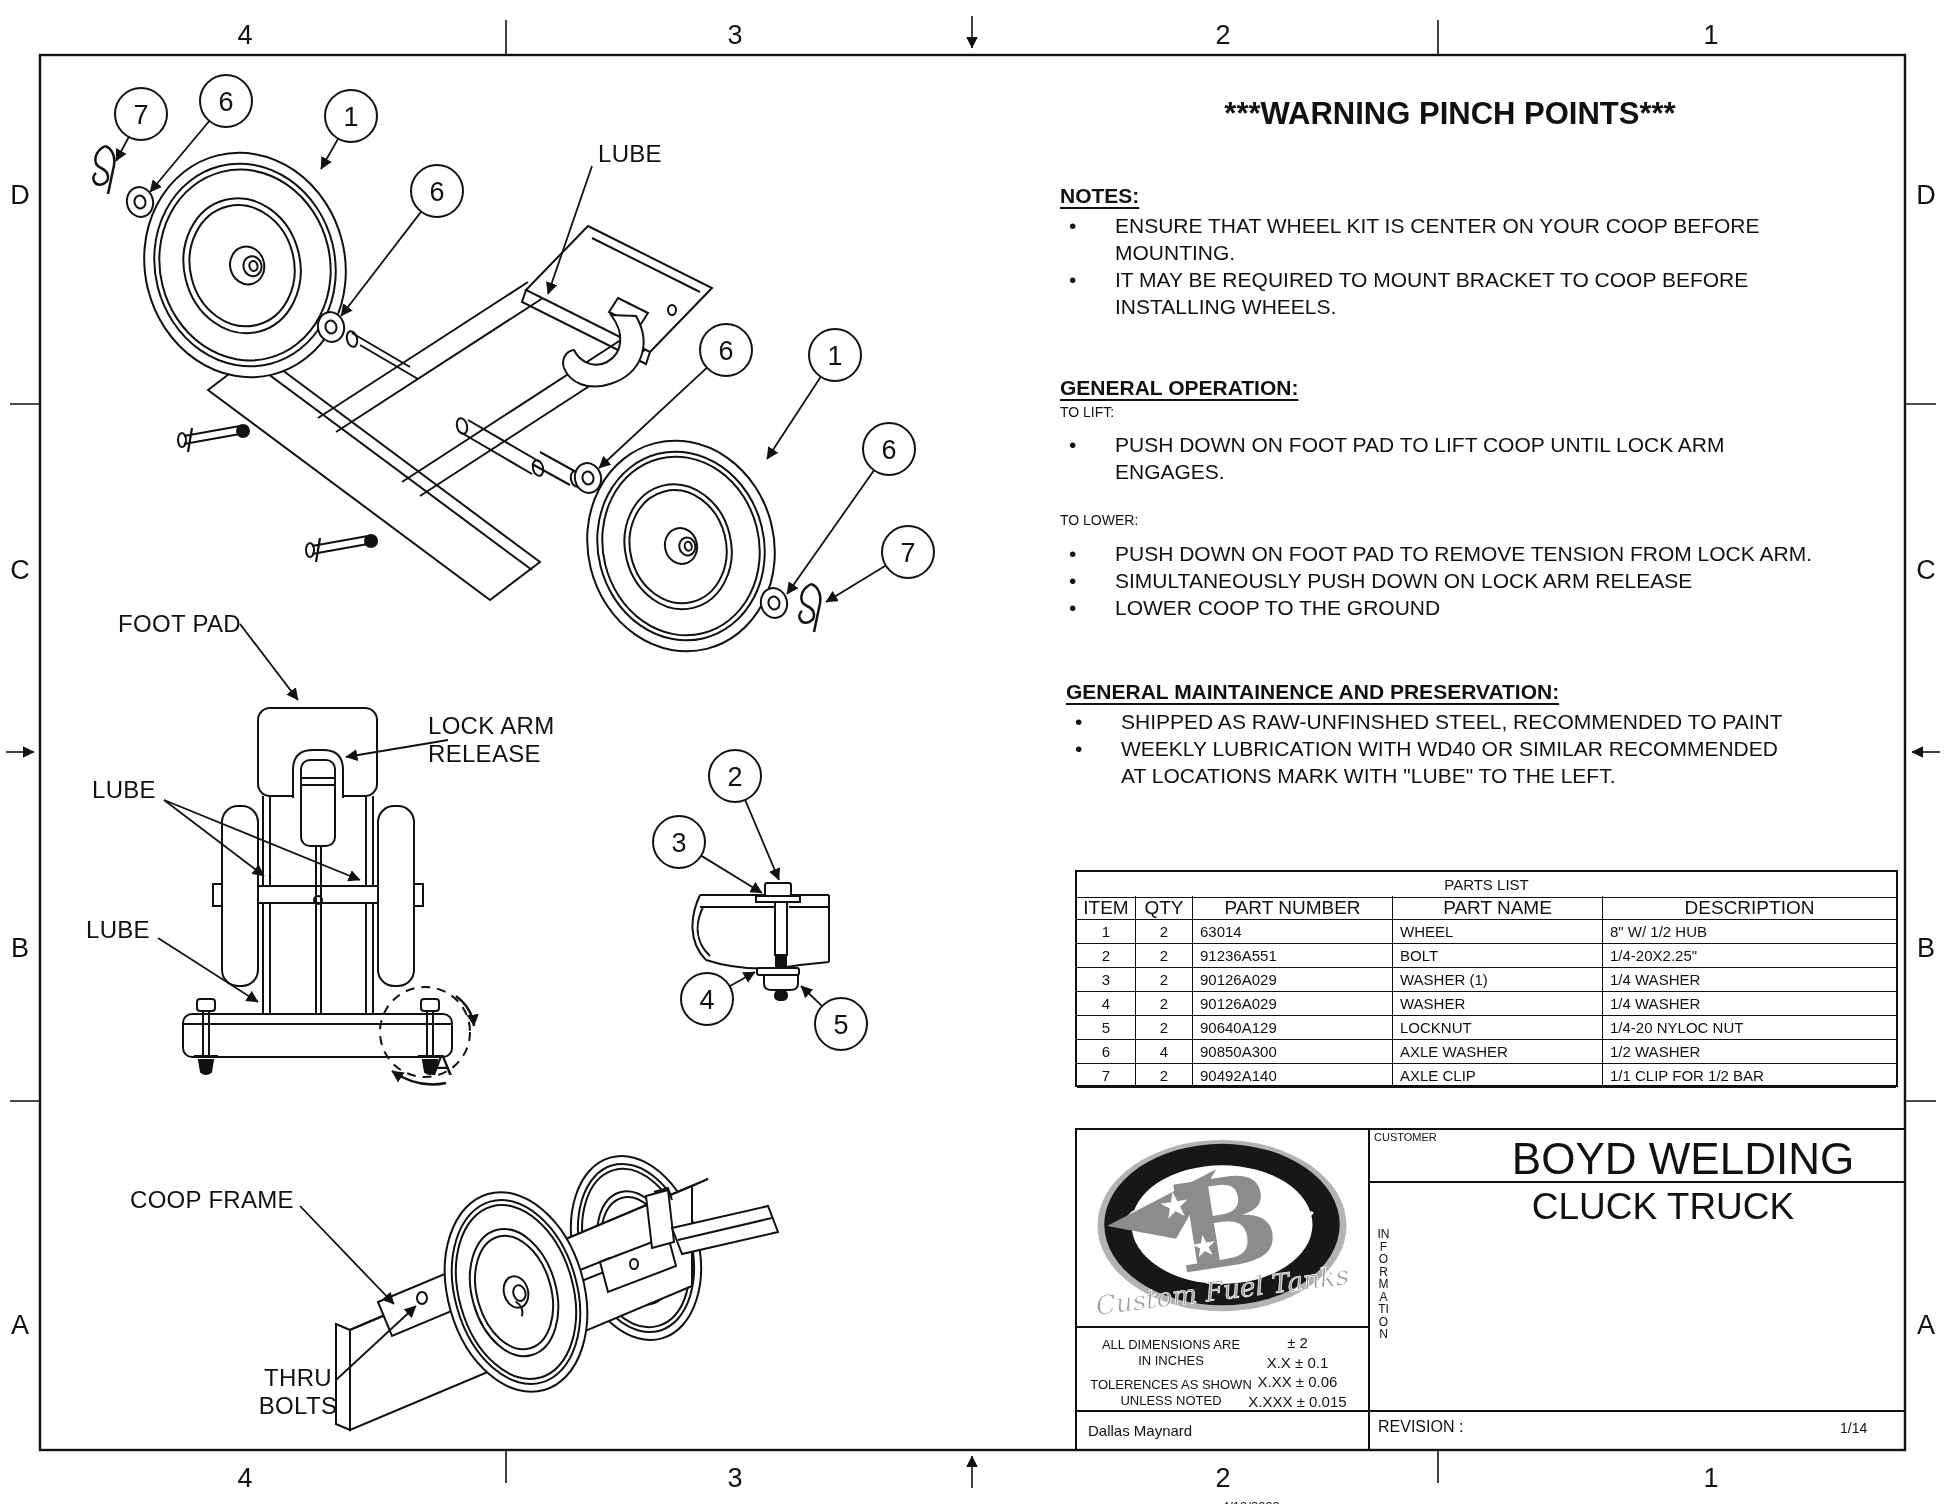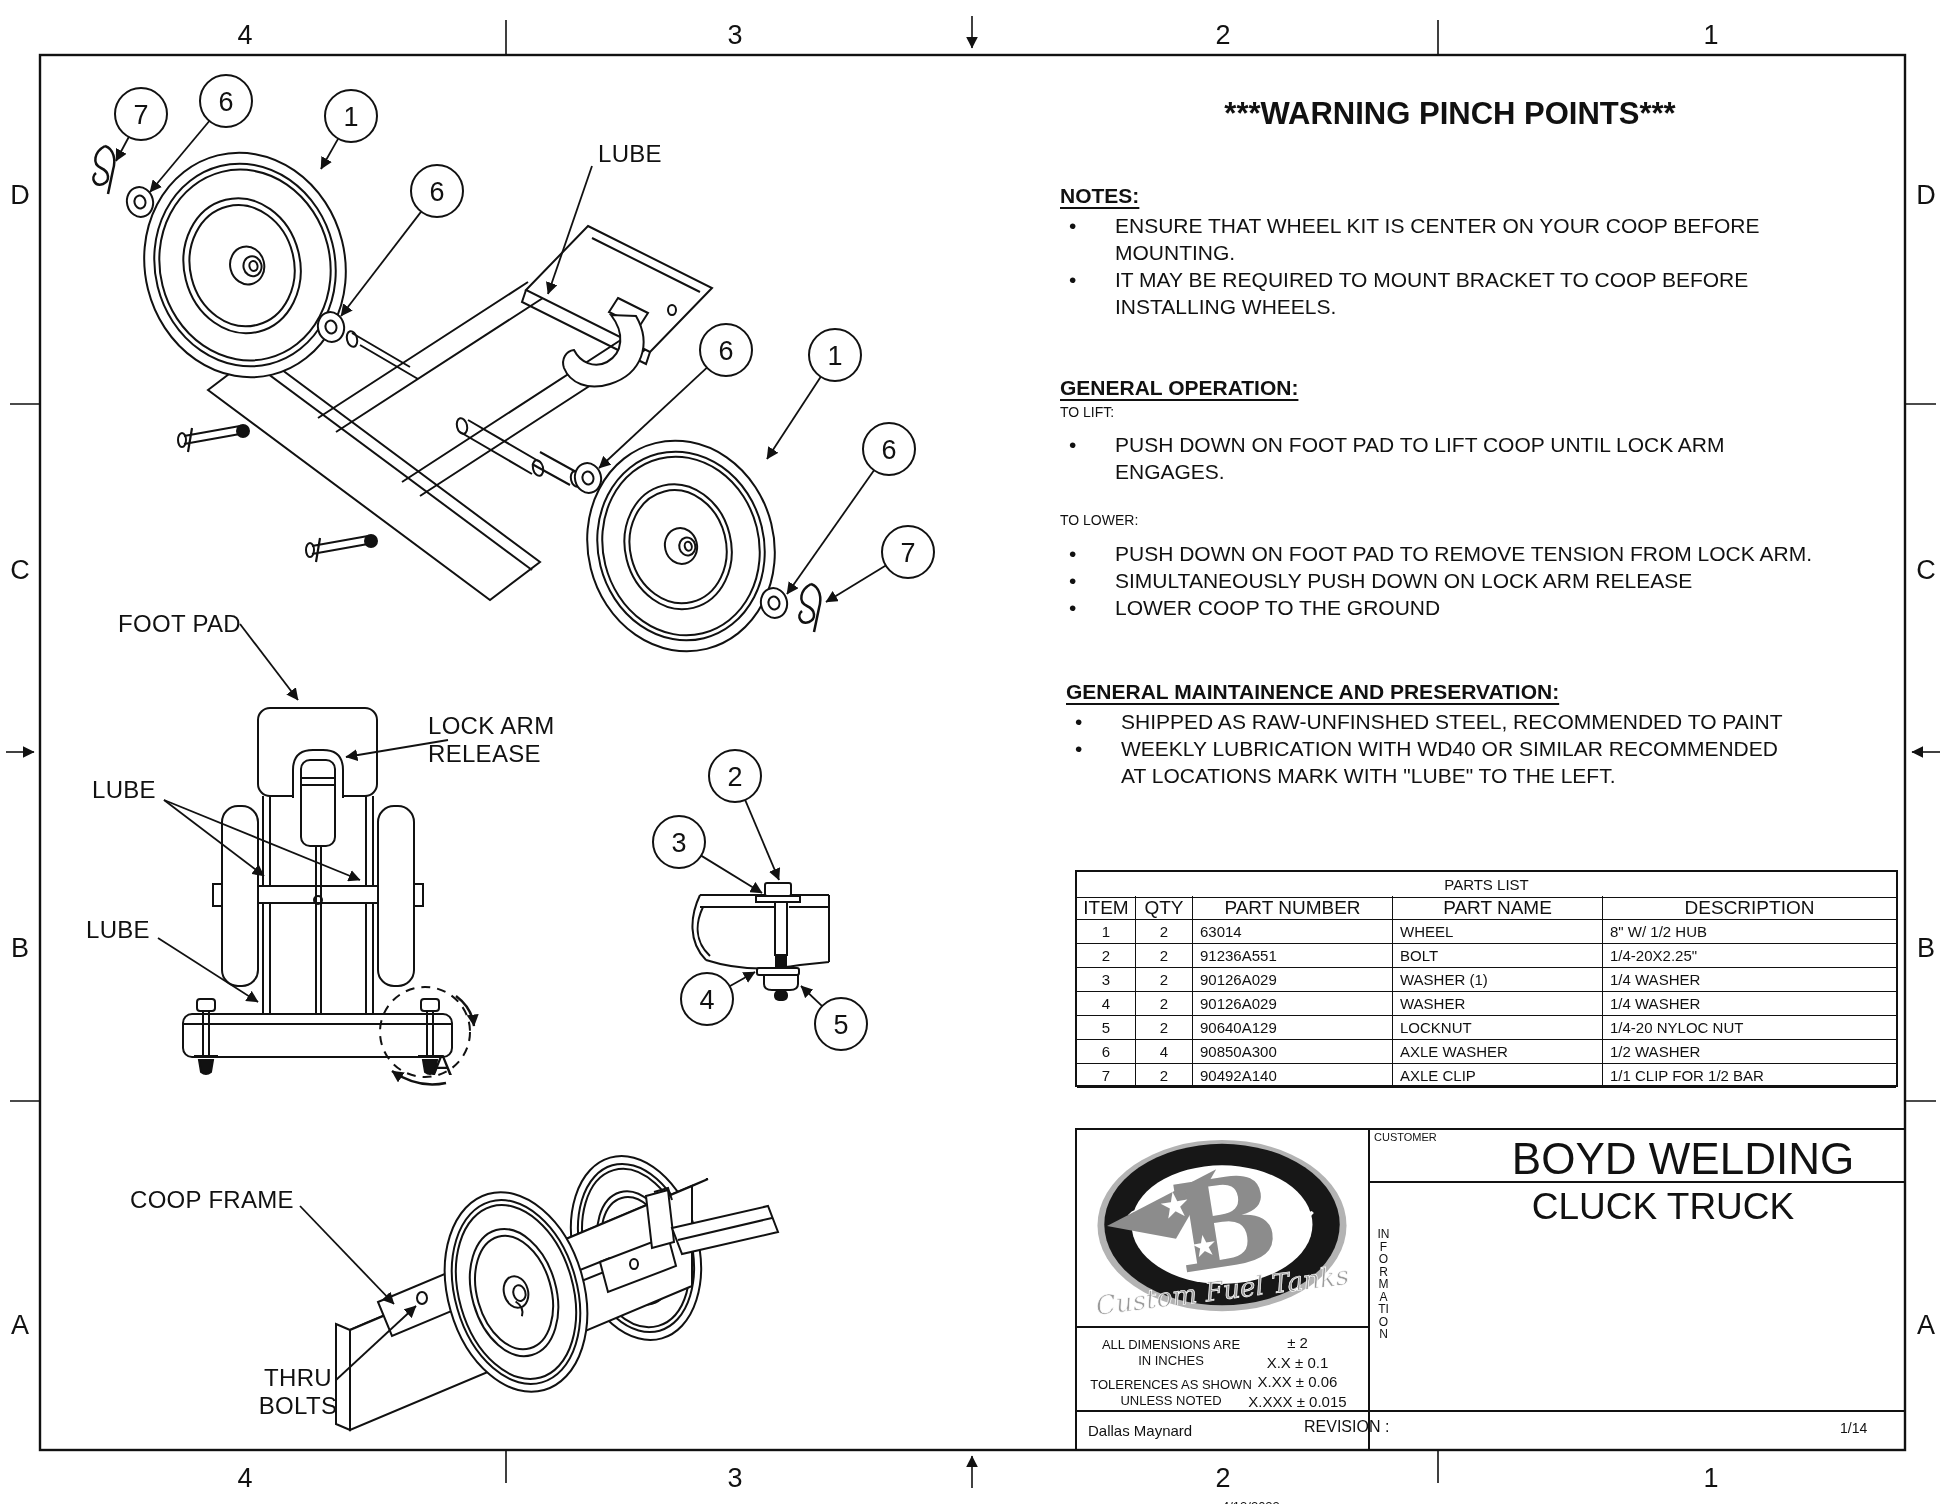--- a/index.html
+++ b/index.html
@@ -439,16 +439,16 @@
     <div>X.XX  ±  0.06</div>
     <div>X.XXX  ±  0.015</div>
   </div>
   <div class="tbtxt" style="left:1088px;top:1422px;font-size:15px">Dallas Maynard</div>
   <div class="tbtxt" style="left:1222px;top:1499px;font-size:13px">4/13/2023</div>
 
   <div class="tbtxt" style="left:1374px;top:1131px;font-size:11px">CUSTOMER</div>
   <div class="tbtxt" style="left:1369px;top:1134px;width:628px;text-align:center;font-size:44px">BOYD WELDING</div>
   <div class="tbtxt" style="left:1369px;top:1186px;width:588px;text-align:center;font-size:37px">CLUCK TRUCK</div>
   <div class="vinfo">INFORMATION</div>
-  <div class="tbtxt" style="left:1304px;top:1418px;font-size:16px">REVISION :</div>
+  <div class="tbtxt" style="left:1378px;top:1418px;font-size:16px">REVISION :</div>
   <div class="tbtxt" style="left:1840px;top:1420px;font-size:14px">1/14</div>
 
 </div>
 
 </body></html>

